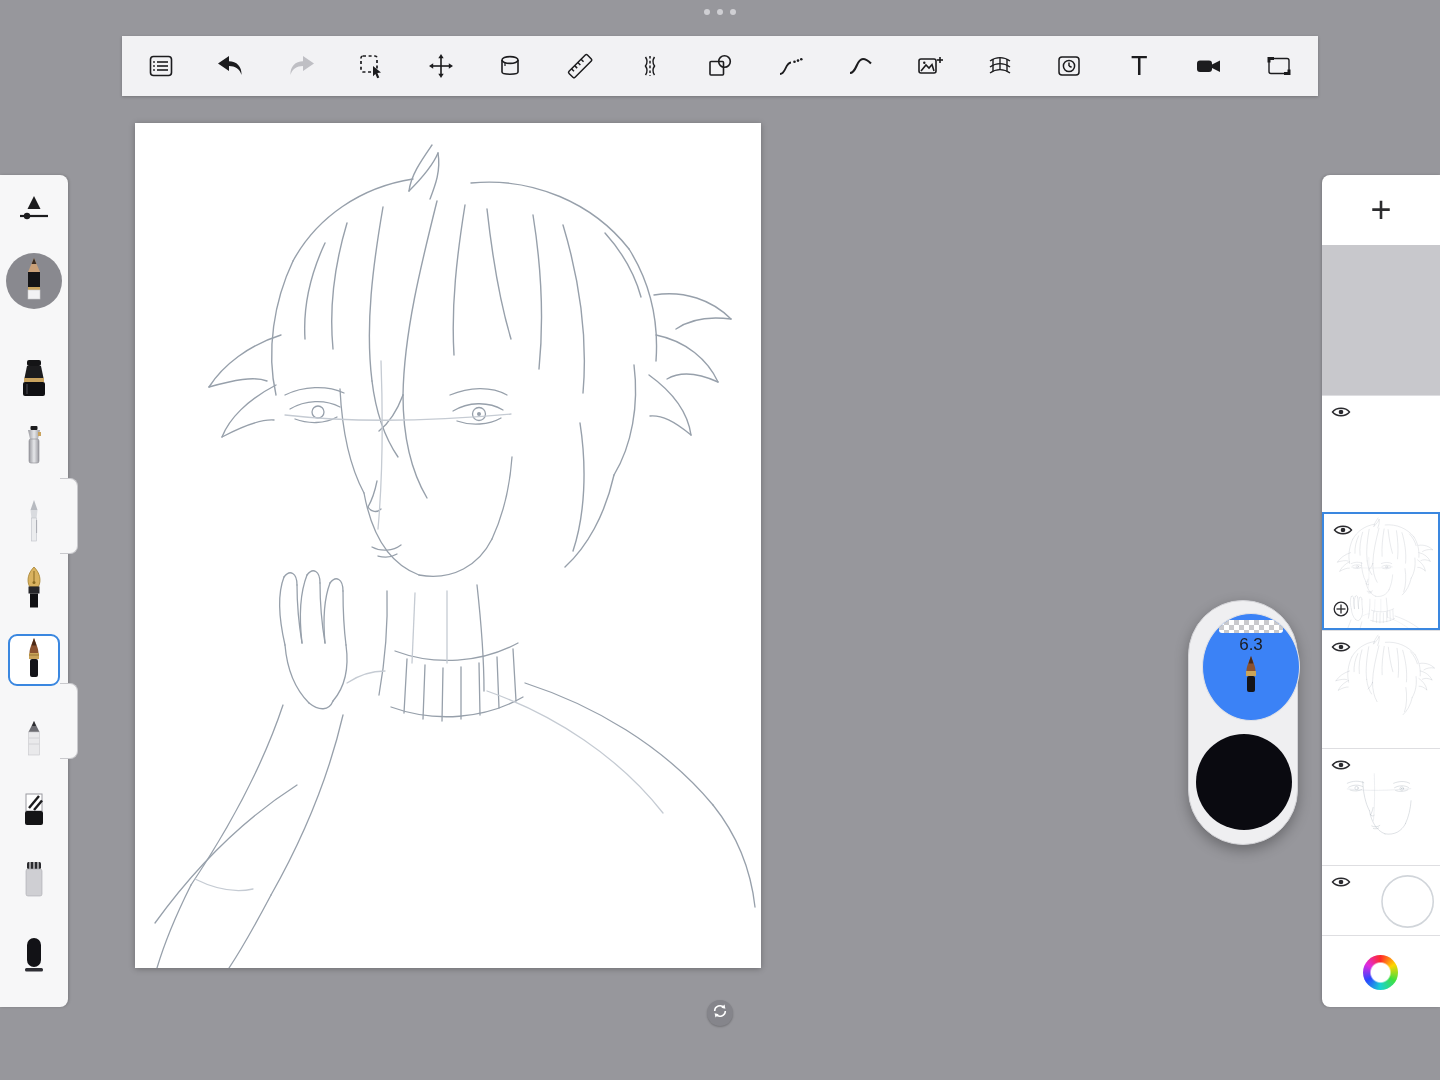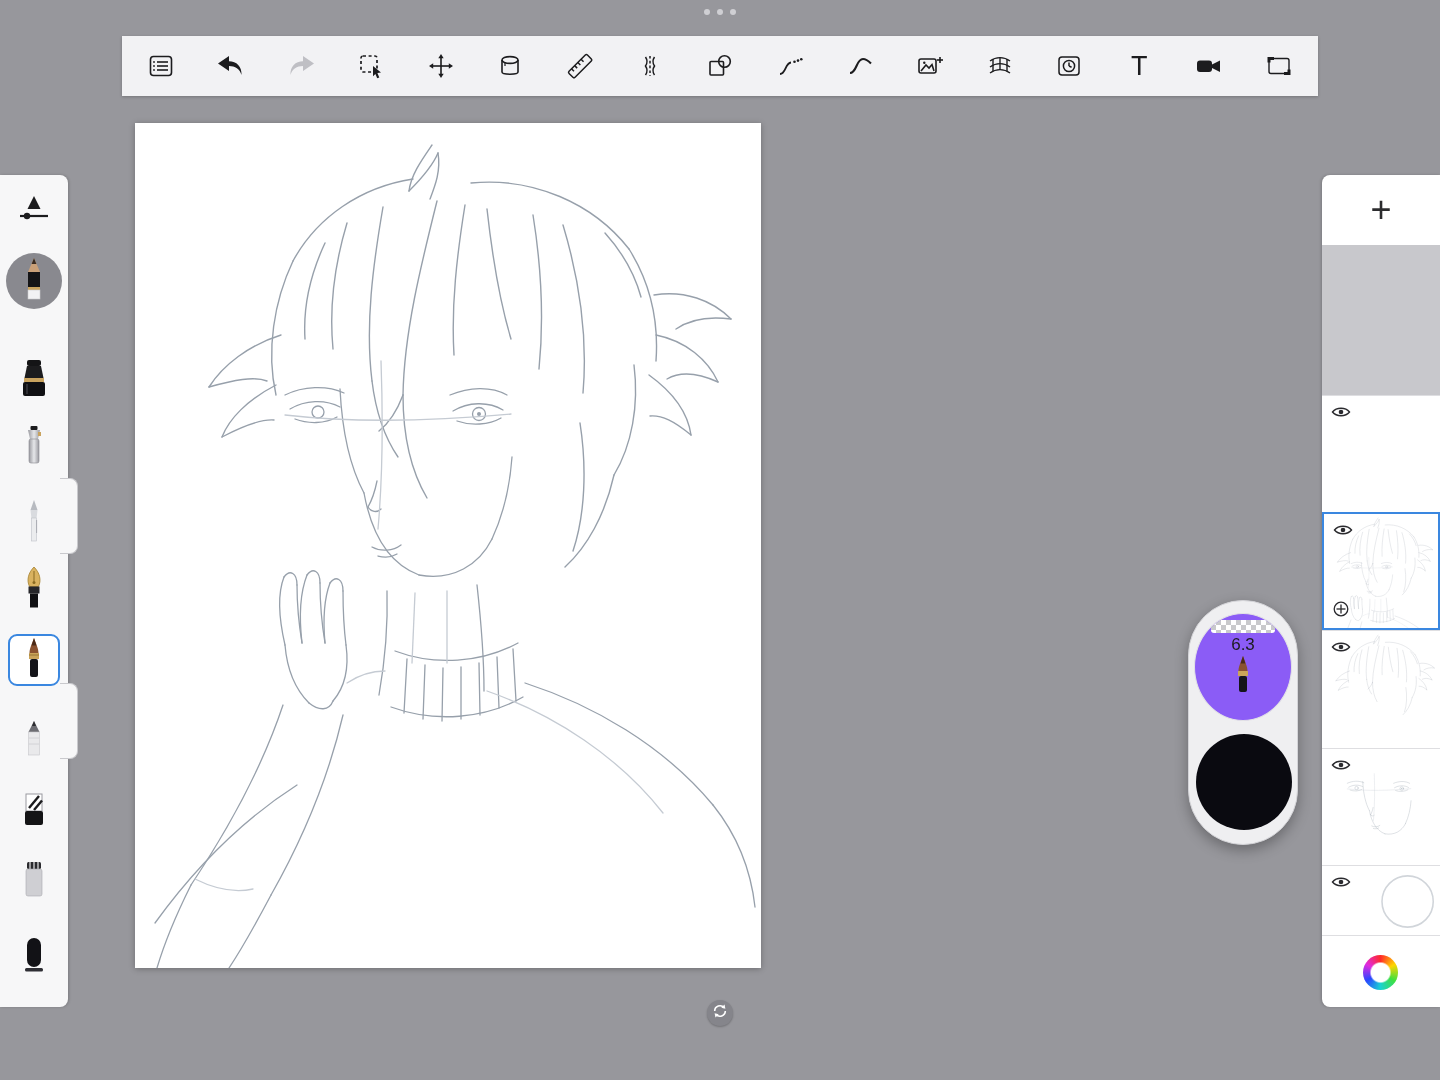--- a/index.html
+++ b/index.html
@@ -37,22 +37,22 @@
     position:absolute;left:135px;top:123px;width:626px;height:845px;background:#ffffff;
     box-shadow:0 1px 6px rgba(0,0,0,.28);
   }
   
   .brush-widget{
     position:absolute;left:1188px;top:600px;width:110px;height:245px;border-radius:55px;
     background:#efeff1;border:1px solid #d4d4d8;box-sizing:border-box;
     box-shadow:0 5px 14px rgba(0,0,0,.3);
   }
   .size-dial{
-    position:absolute;left:5px;top:12px;width:98px;height:108px;border-radius:50%;
-    background:#8b5cf6;border:1px solid #e2e2e5;box-sizing:border-box;overflow:hidden;
+    position:absolute;left:13px;top:12px;width:98px;height:108px;border-radius:50%;
+    background:#3b82f6;border:1px solid #e2e2e5;box-sizing:border-box;overflow:hidden;
     display:flex;flex-direction:column;align-items:center;
   }
   .alpha-strip{
     width:64px;height:13px;margin-top:6px;border-radius:3px;background-color:#fff;
     background-image:
       linear-gradient(45deg,#c9c9cc 25%,transparent 25%,transparent 75%,#c9c9cc 75%),
       linear-gradient(45deg,#c9c9cc 25%,transparent 25%,transparent 75%,#c9c9cc 75%);
     background-size:10px 10px;background-position:0 0,5px 5px;
   }
   .size-label{font-size:17px;color:#1c1c1e;margin-top:2px;}

